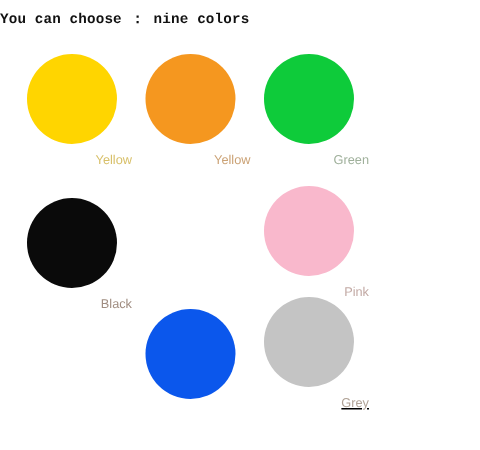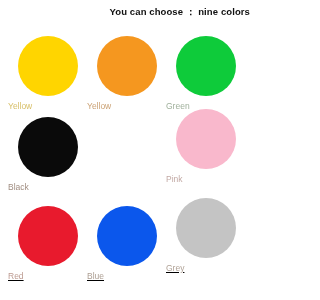--- a/index.html
+++ b/index.html
@@ -13,40 +13,41 @@
     font-family: "Liberation Sans", sans-serif;
     overflow: hidden;
     position: relative;
   }
 
   #heading {
     position: absolute;
     left: 0;
     top: 6px;
     width: 250px;
-    text-align: right;
+    text-align: left;
     font-size: 9.5px;
     font-weight: bold;
     color: #111111;
     letter-spacing: 0.1px;
     white-space: nowrap;
+    font-family: Liberation Mono, monospace;
   }
 
   #swatch-grid {
     position: absolute;
     left: 0;
     top: 30px;
     width: 250px;
     height: 270px;
   }
 
   .swatch-cell {
     position: absolute;
     width: 80px;
-    text-align: left;
+    text-align: right;
   }
 
   .swatch-circle {
     width: 60px;
     height: 60px;
     border-radius: 50%;
     margin: 0 auto;
     box-sizing: border-box;
   }
 
@@ -57,21 +58,21 @@
     white-space: nowrap;
   }
 
   
   .col-0 { left: 8px; }
   .col-1 { left: 87px; }
   .col-2 { left: 166px; }
 
   
   .row-0 { top: 6px; }
-  .row-1 { top: 87px; }
+  .row-1 { top: 102px; }
   .row-2 { top: 176px; text-decoration: underline; }
 
   
   .nudge-up { margin-top: -8px; }
 </style>
 </head>
 <body>
 
 <div id="heading">You can choose ： nine colors</div>
 
@@ -89,25 +90,20 @@
       <div class="swatch-label" style="color: rgb(159, 176, 155);">Green</div>
     </div>
     <div class="swatch-cell col-0 row-1">
       <div class="swatch-circle" style="background: rgb(10, 10, 10);"></div>
       <div class="swatch-label" style="color: rgb(160, 141, 129);">Black</div>
     </div>
     <div class="swatch-cell col-2 row-1 nudge-up">
       <div class="swatch-circle" style="background: rgb(249, 184, 204);"></div>
       <div class="swatch-label" style="color: rgb(194, 169, 164);">Pink</div>
     </div>
-    <div class="swatch-cell col-0 row-2">
-      <div class="swatch-circle" style="background: rgb(232, 26, 45);"></div>
-      <div class="swatch-label" style="color: rgb(188, 154, 144);">Red</div>
-    </div>
     <div class="swatch-cell col-1 row-2">
       <div class="swatch-circle" style="background: rgb(11, 87, 236);"></div>
-      <div class="swatch-label" style="color: rgb(172, 158, 146);">Blue</div>
     </div>
     <div class="swatch-cell col-2 row-2 nudge-up">
       <div class="swatch-circle" style="background: rgb(196, 196, 196);"></div>
       <div class="swatch-label" style="color: rgb(176, 162, 150);">Grey</div>
     </div>
   </div>
 
 </body></html>

